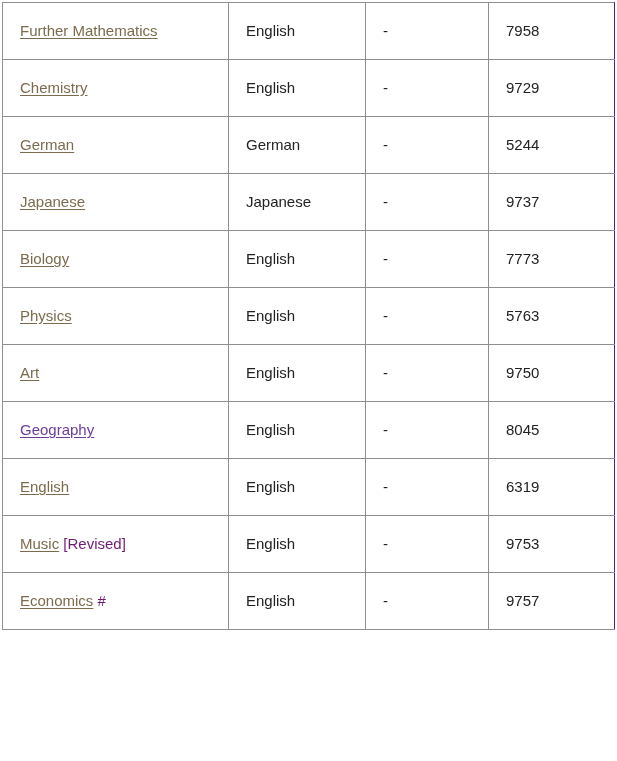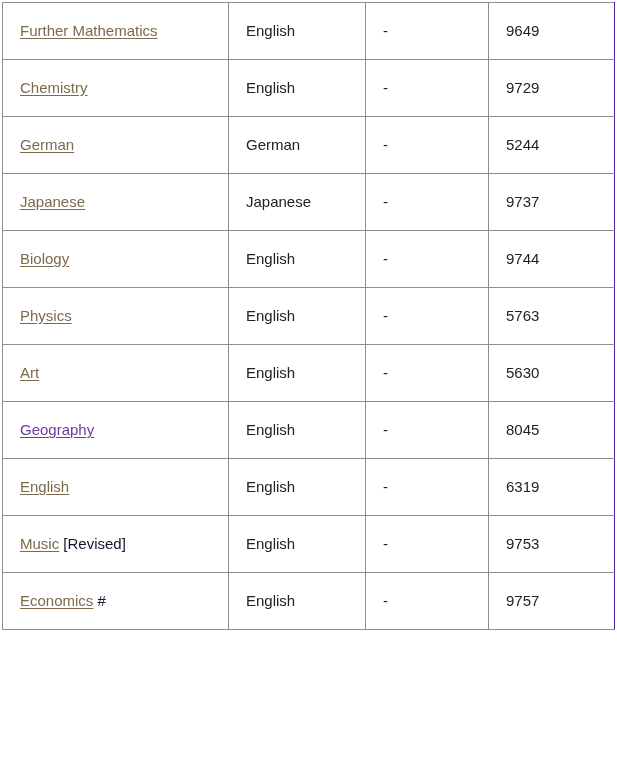--- a/index.html
+++ b/index.html
@@ -63,40 +63,40 @@
   a.subject-link {
     color: #7c6a4d;
     text-decoration: underline;
     text-underline-offset: 2px;
   }
   a.subject-link.visited {
     color: #6b3c9c;
     text-align: center;
   }
   .suffix-text {
-    color: #0f172a;
+    color: #701a75;
   }
 </style>
 </head>
 <body>
 
 <div class="table-wrap">
   <table class="syllabus-table">
     <colgroup>
       <col class="c-subject">
       <col class="c-language">
       <col class="c-level">
       <col class="c-code">
     </colgroup>
     <tbody>
         <tr>
           <td class="cell-subject"><a class="subject-link" href="#">Further Mathematics</a></td>
           <td class="cell-language">English</td>
           <td class="cell-level">-</td>
-          <td class="cell-code">9649</td>
+          <td class="cell-code">7958</td>
         </tr>
         <tr>
           <td class="cell-subject"><a class="subject-link" href="#">Chemistry</a></td>
           <td class="cell-language">English</td>
           <td class="cell-level">-</td>
           <td class="cell-code">9729</td>
         </tr>
         <tr>
           <td class="cell-subject"><a class="subject-link" href="#">German</a></td>
           <td class="cell-language">German</td>
@@ -106,33 +106,33 @@
         <tr>
           <td class="cell-subject"><a class="subject-link" href="#">Japanese</a></td>
           <td class="cell-language">Japanese</td>
           <td class="cell-level">-</td>
           <td class="cell-code">9737</td>
         </tr>
         <tr>
           <td class="cell-subject"><a class="subject-link" href="#">Biology</a></td>
           <td class="cell-language">English</td>
           <td class="cell-level">-</td>
-          <td class="cell-code">9744</td>
+          <td class="cell-code">7773</td>
         </tr>
         <tr>
           <td class="cell-subject"><a class="subject-link" href="#">Physics</a></td>
           <td class="cell-language">English</td>
           <td class="cell-level">-</td>
           <td class="cell-code">5763</td>
         </tr>
         <tr>
           <td class="cell-subject"><a class="subject-link" href="#">Art</a></td>
           <td class="cell-language">English</td>
           <td class="cell-level">-</td>
-          <td class="cell-code">5630</td>
+          <td class="cell-code">9750</td>
         </tr>
         <tr>
           <td class="cell-subject"><a class="subject-link visited" href="#">Geography</a></td>
           <td class="cell-language">English</td>
           <td class="cell-level">-</td>
           <td class="cell-code">8045</td>
         </tr>
         <tr>
           <td class="cell-subject"><a class="subject-link" href="#">English</a></td>
           <td class="cell-language">English</td>

